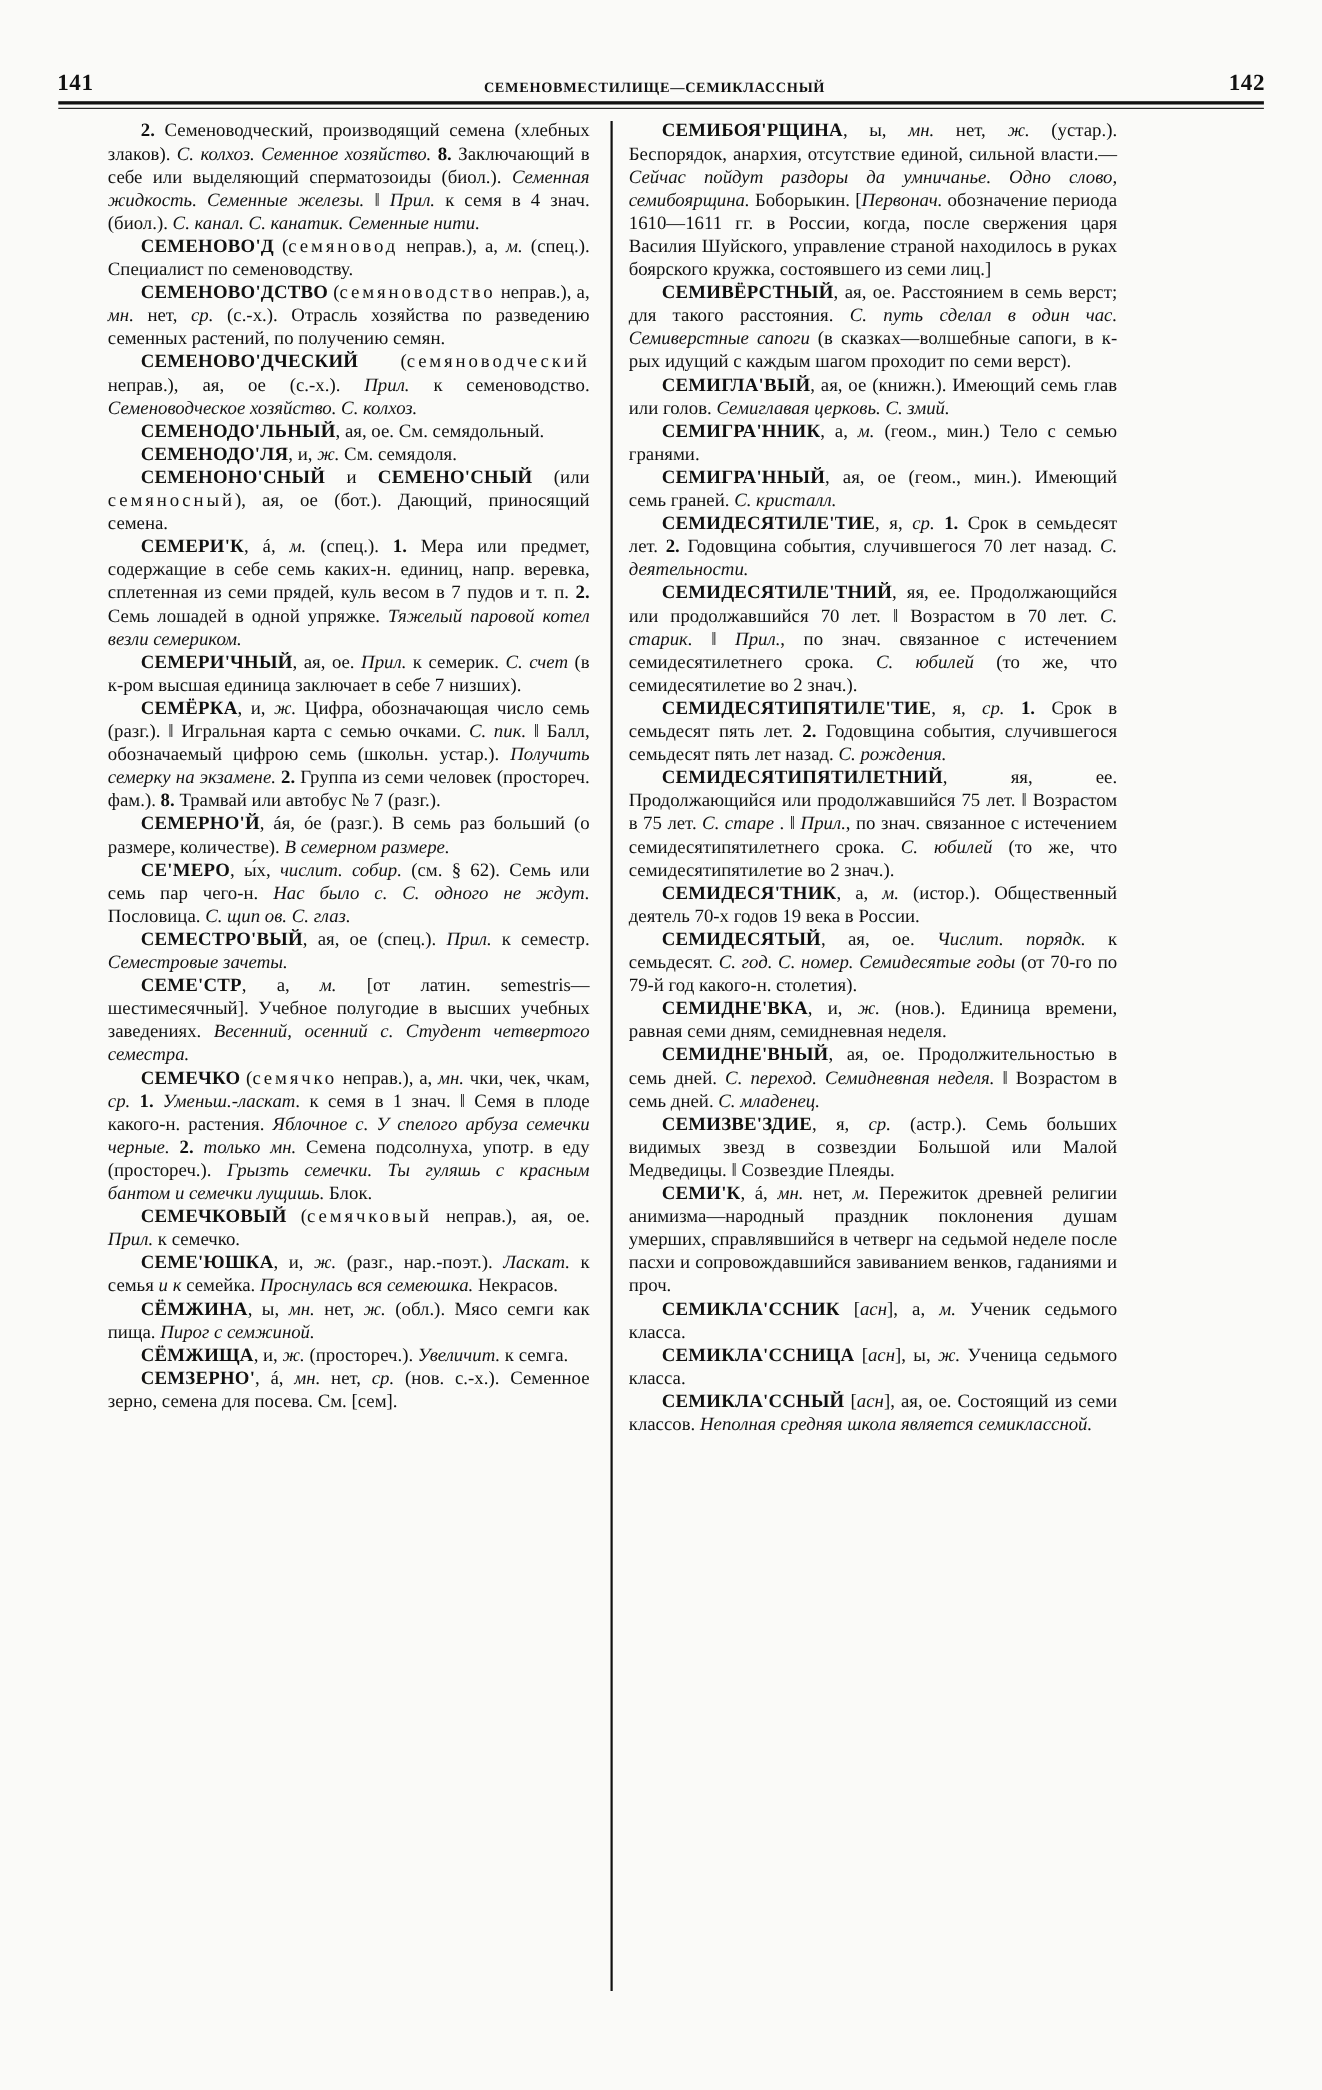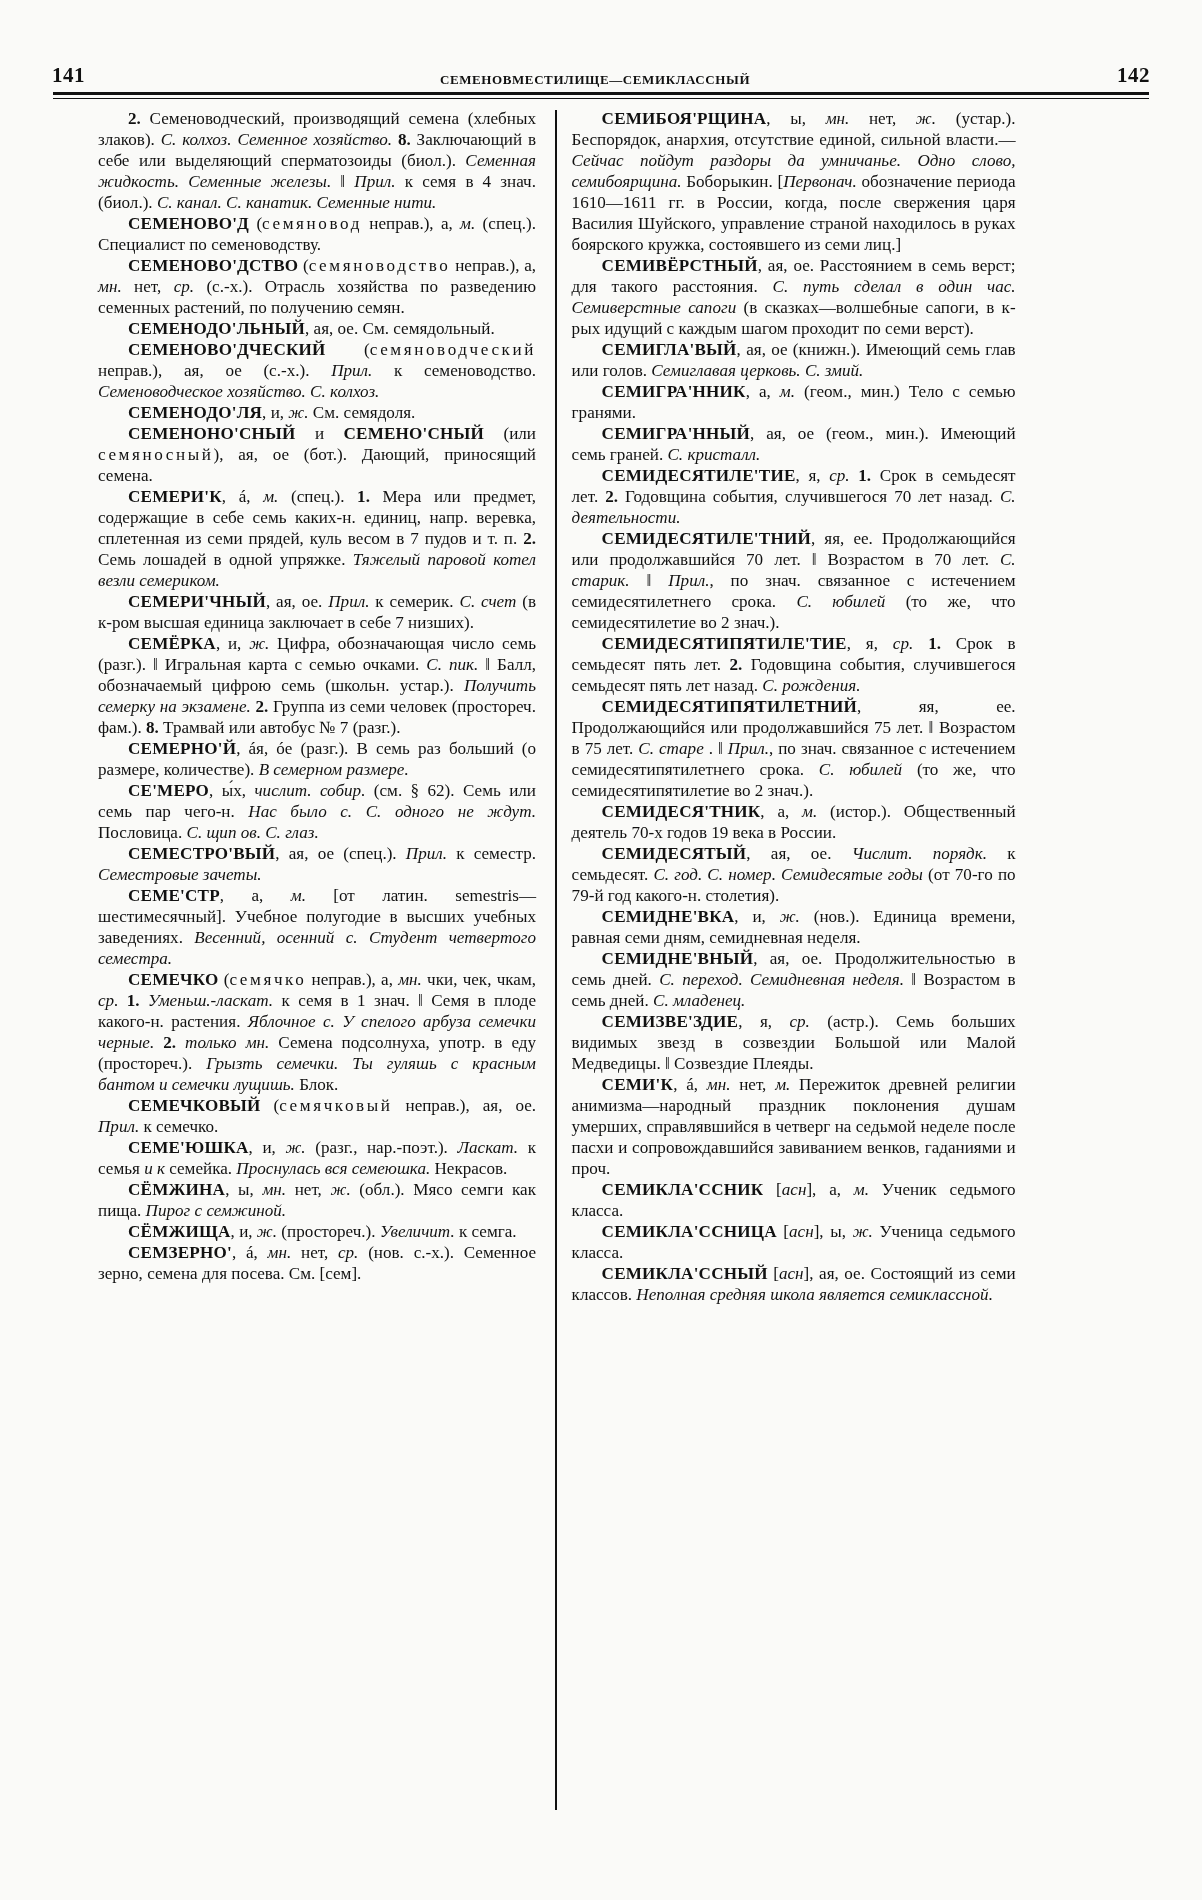--- a/index.html
+++ b/index.html
@@ -93,22 +93,22 @@
   <div class="rules">
     <div class="rule-thick"></div>
     <div class="rule-thin"></div>
   </div>
 
   <div class="cols">
     <div class="col left" id="col-left">
         <p class="entry"><b class="num">2.</b> Семеноводческий, производящий семена (хлебных злаков). <i class="it">С. колхоз. Семенное хозяйство.</i> <b class="num">8.</b> Заключающий в себе или выделяющий сперматозоиды (биол.). <i class="it">Семенная жидкость. Семенные железы.</i> ‖ <i class="it">Прил.</i> к семя в 4 знач. (биол.). <i class="it">С. канал. С. канатик. Семенные нити.</i></p>
         <p class="entry"><b class="hw">СЕМЕНОВО'Д</b> (<span class="sp">семяновод</span> неправ.), а, <i class="it">м.</i> (спец.). Специалист по семеноводству.</p>
         <p class="entry"><b class="hw">СЕМЕНОВО'ДСТВО</b> (<span class="sp">семяноводство</span> неправ.), а, <i class="it">мн.</i> нет, <i class="it">ср.</i> (с.-х.). Отрасль хозяйства по разведению семенных растений, по получению семян.</p>
+        <p class="entry"><b class="hw">СЕМЕНОВО'ДЧЕСКИЙ</b> (<span class="sp">семяноводческий</span> неправ.), ая, ое (с.-х.). <i class="it">Прил.</i> к семеноводство. <i class="it">Семеноводческое хозяйство. С. колхоз.</i></p>
         <p class="entry"><b class="hw">СЕМЕНОДО'ЛЬНЫЙ</b>, ая, ое. См. семядольный.</p>
-        <p class="entry"><b class="hw">СЕМЕНОВО'ДЧЕСКИЙ</b> (<span class="sp">семяноводческий</span> неправ.), ая, ое (с.-х.). <i class="it">Прил.</i> к семеноводство. <i class="it">Семеноводческое хозяйство. С. колхоз.</i></p>
         <p class="entry"><b class="hw">СЕМЕНОДО'ЛЯ</b>, и, <i class="it">ж.</i> См. семядоля.</p>
         <p class="entry"><b class="hw">СЕМЕНОНО'СНЫЙ</b> и <b class="hw">СЕМЕНО'СНЫЙ</b> (или <span class="sp">семяносный</span>), ая, ое (бот.). Дающий, приносящий семена.</p>
         <p class="entry"><b class="hw">СЕМЕРИ'К</b>, á, <i class="it">м.</i> (спец.). <b class="num">1.</b> Мера или предмет, содержащие в себе семь каких-н. единиц, напр. веревка, сплетенная из семи прядей, куль весом в 7 пудов и т. п. <b class="num">2.</b> Семь лошадей в одной упряжке. <i class="it">Тяжелый паровой котел везли семериком.</i></p>
         <p class="entry"><b class="hw">СЕМЕРИ'ЧНЫЙ</b>, ая, ое. <i class="it">Прил.</i> к семерик. <i class="it">С. счет</i> (в к-ром высшая единица заключает в себе 7 низших).</p>
         <p class="entry"><b class="hw">СЕМЁРКА</b>, и, <i class="it">ж.</i> Цифра, обозначающая число семь (разг.). ‖ Игральная карта с семью очками. <i class="it">С. пик.</i> ‖ Балл, обозначаемый цифрою семь (школьн. устар.). <i class="it">Получить семерку на экзамене.</i> <b class="num">2.</b> Группа из семи человек (простореч. фам.). <b class="num">8.</b> Трамвай или автобус № 7 (разг.).</p>
         <p class="entry"><b class="hw">СЕМЕРНО'Й</b>, áя, óе (разг.). В семь раз больший (о размере, количестве). <i class="it">В семерном размере.</i></p>
         <p class="entry"><b class="hw">СЕ'МЕРО</b>, ы́х, <i class="it">числит. собир.</i> (см. § 62). Семь или семь пар чего-н. <i class="it">Нас было с. С. одного не ждут.</i> Пословица. <i class="it">С. щип ов. С. глаз.</i></p>
         <p class="entry"><b class="hw">СЕМЕСТРО'ВЫЙ</b>, ая, ое (спец.). <i class="it">Прил.</i> к семестр. <i class="it">Семестровые зачеты.</i></p>
         <p class="entry"><b class="hw">СЕМЕ'СТР</b>, а, <i class="it">м.</i> [от латин. semestris—шестимесячный]. Учебное полугодие в высших учебных заведениях. <i class="it">Весенний, осенний с. Студент четвертого семестра.</i></p>
         <p class="entry"><b class="hw">СЕМЕЧКО</b> (<span class="sp">семячко</span> неправ.), а, <i class="it">мн.</i> чки, чек, чкам, <i class="it">ср.</i> <b class="num">1.</b> <i class="it">Уменьш.-ласкат.</i> к семя в 1 знач. ‖ Семя в плоде какого-н. растения. <i class="it">Яблочное с. У спелого арбуза семечки черные.</i> <b class="num">2.</b> <i class="it">только мн.</i> Семена подсолнуха, употр. в еду (простореч.). <i class="it">Грызть семечки. Ты гуляшь с красным бантом и семечки лущишь.</i> Блок.</p>

